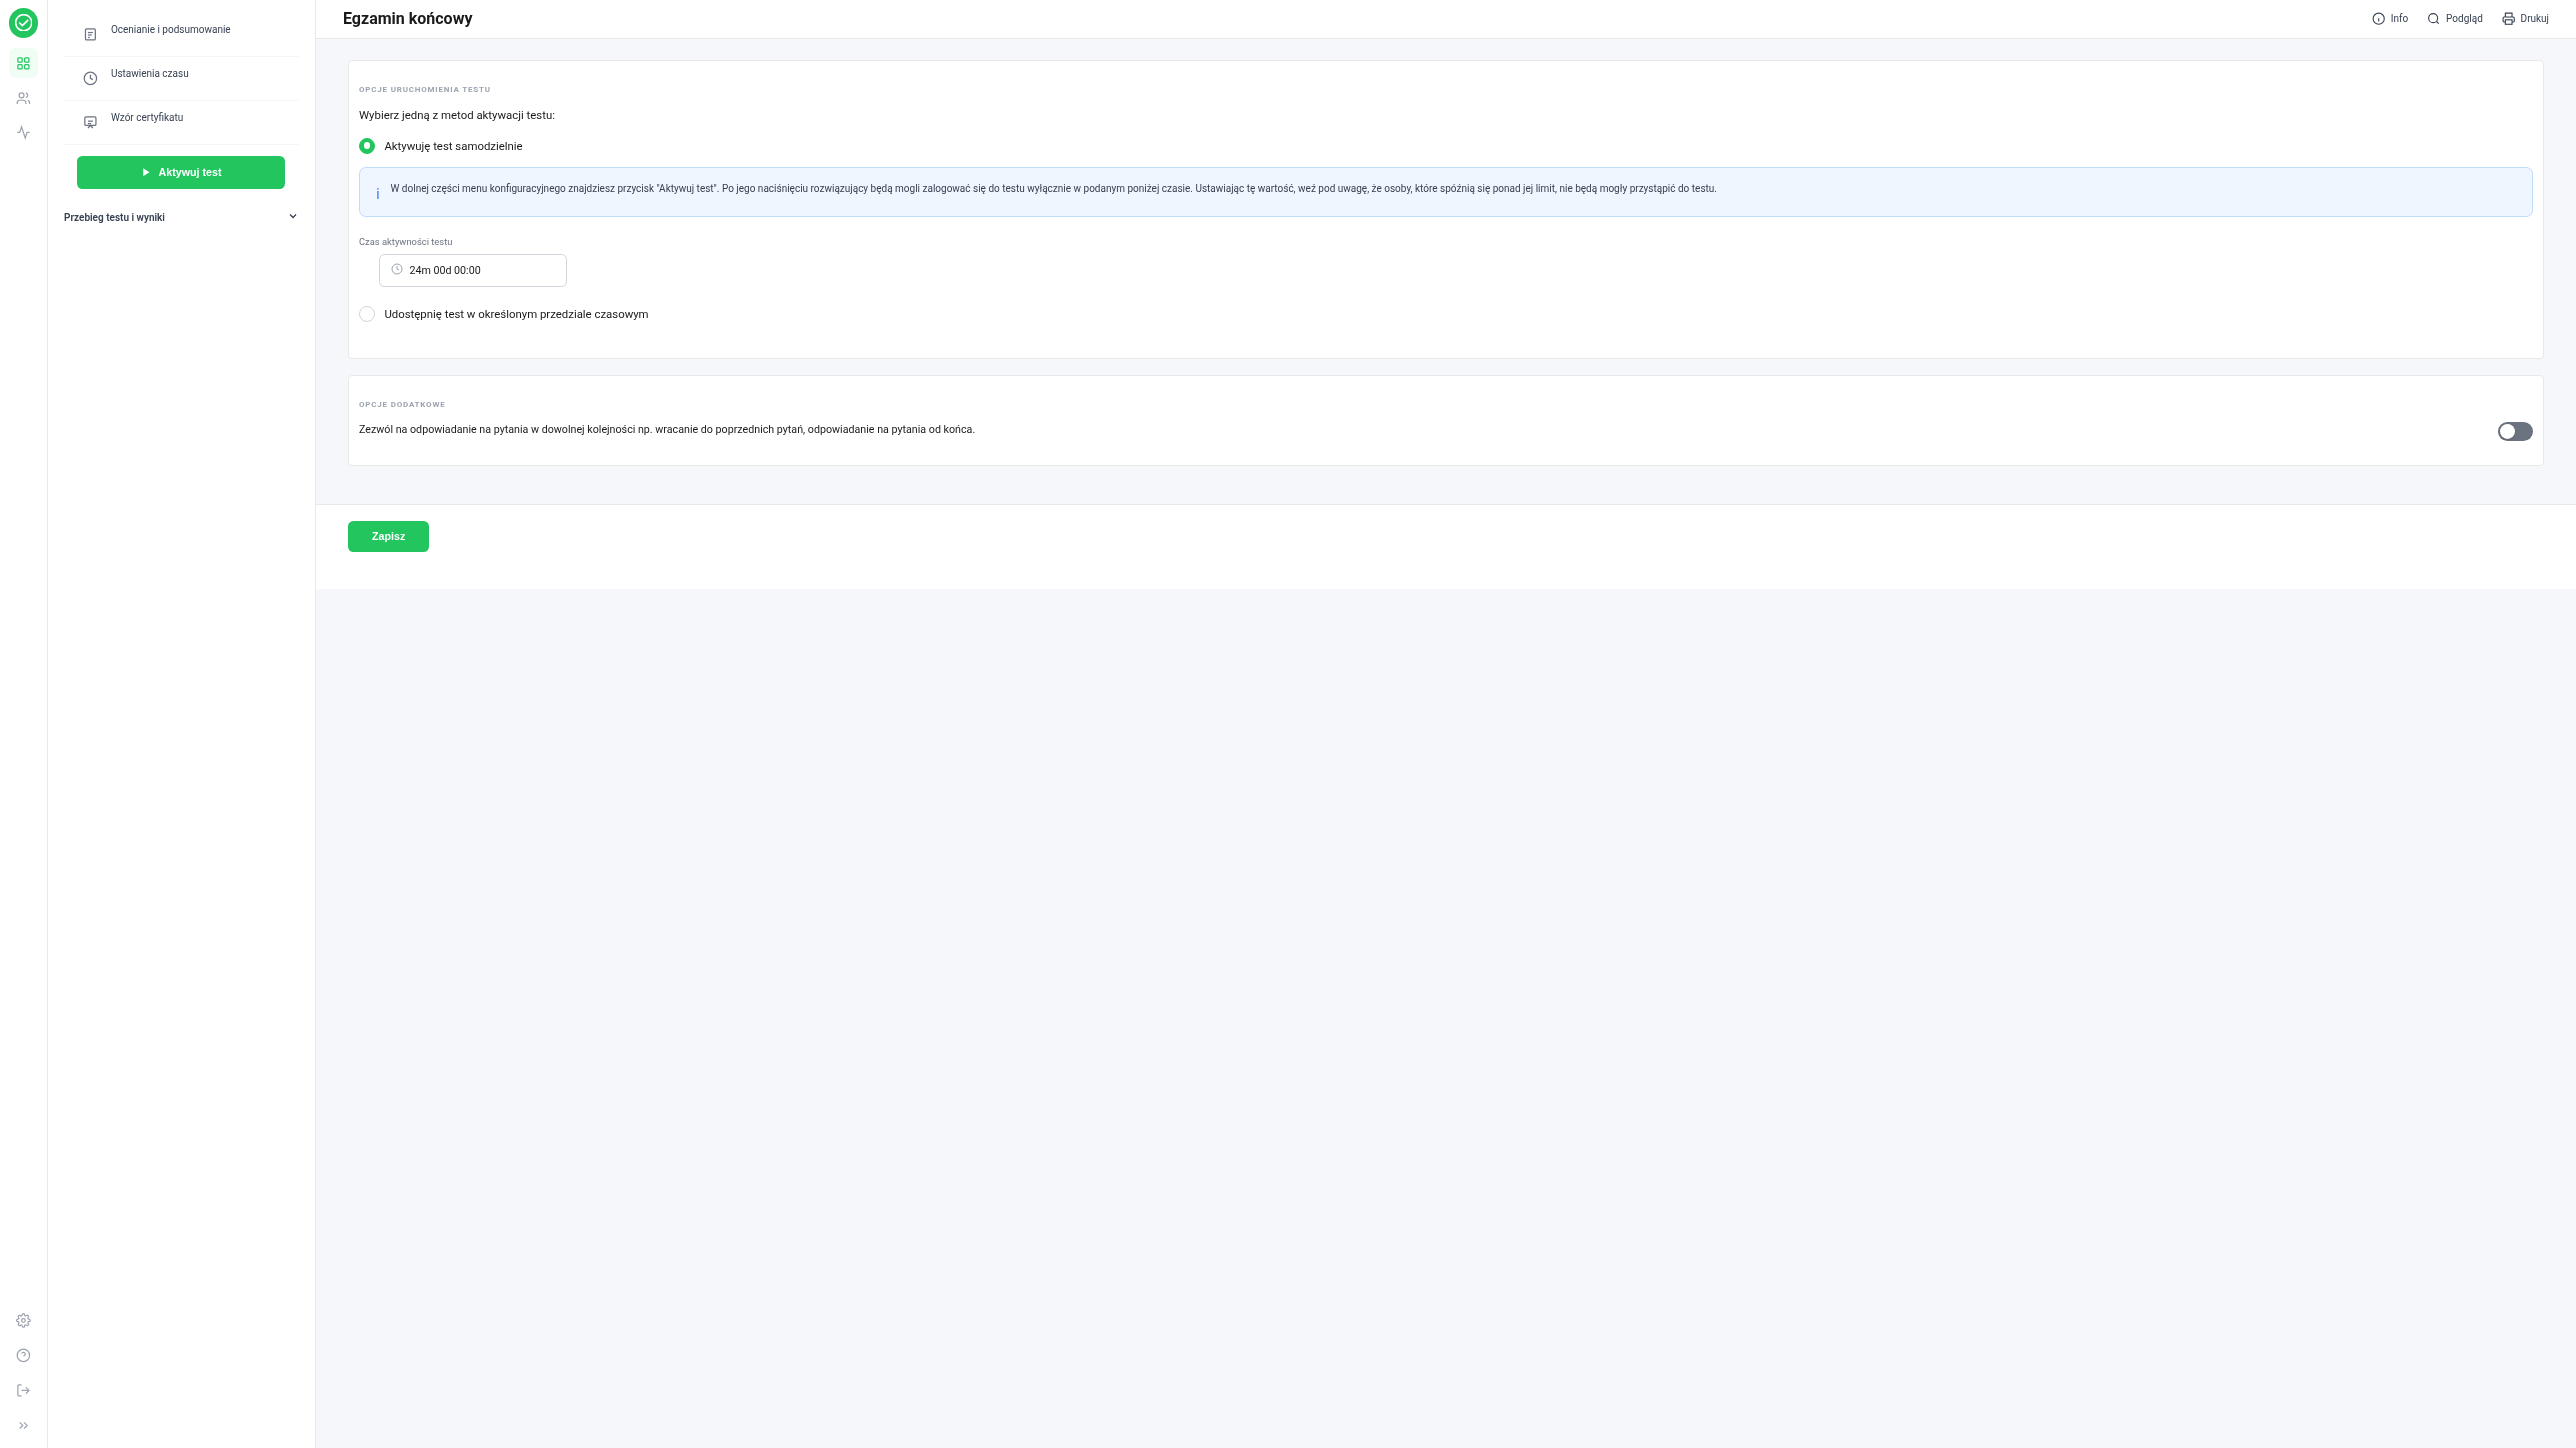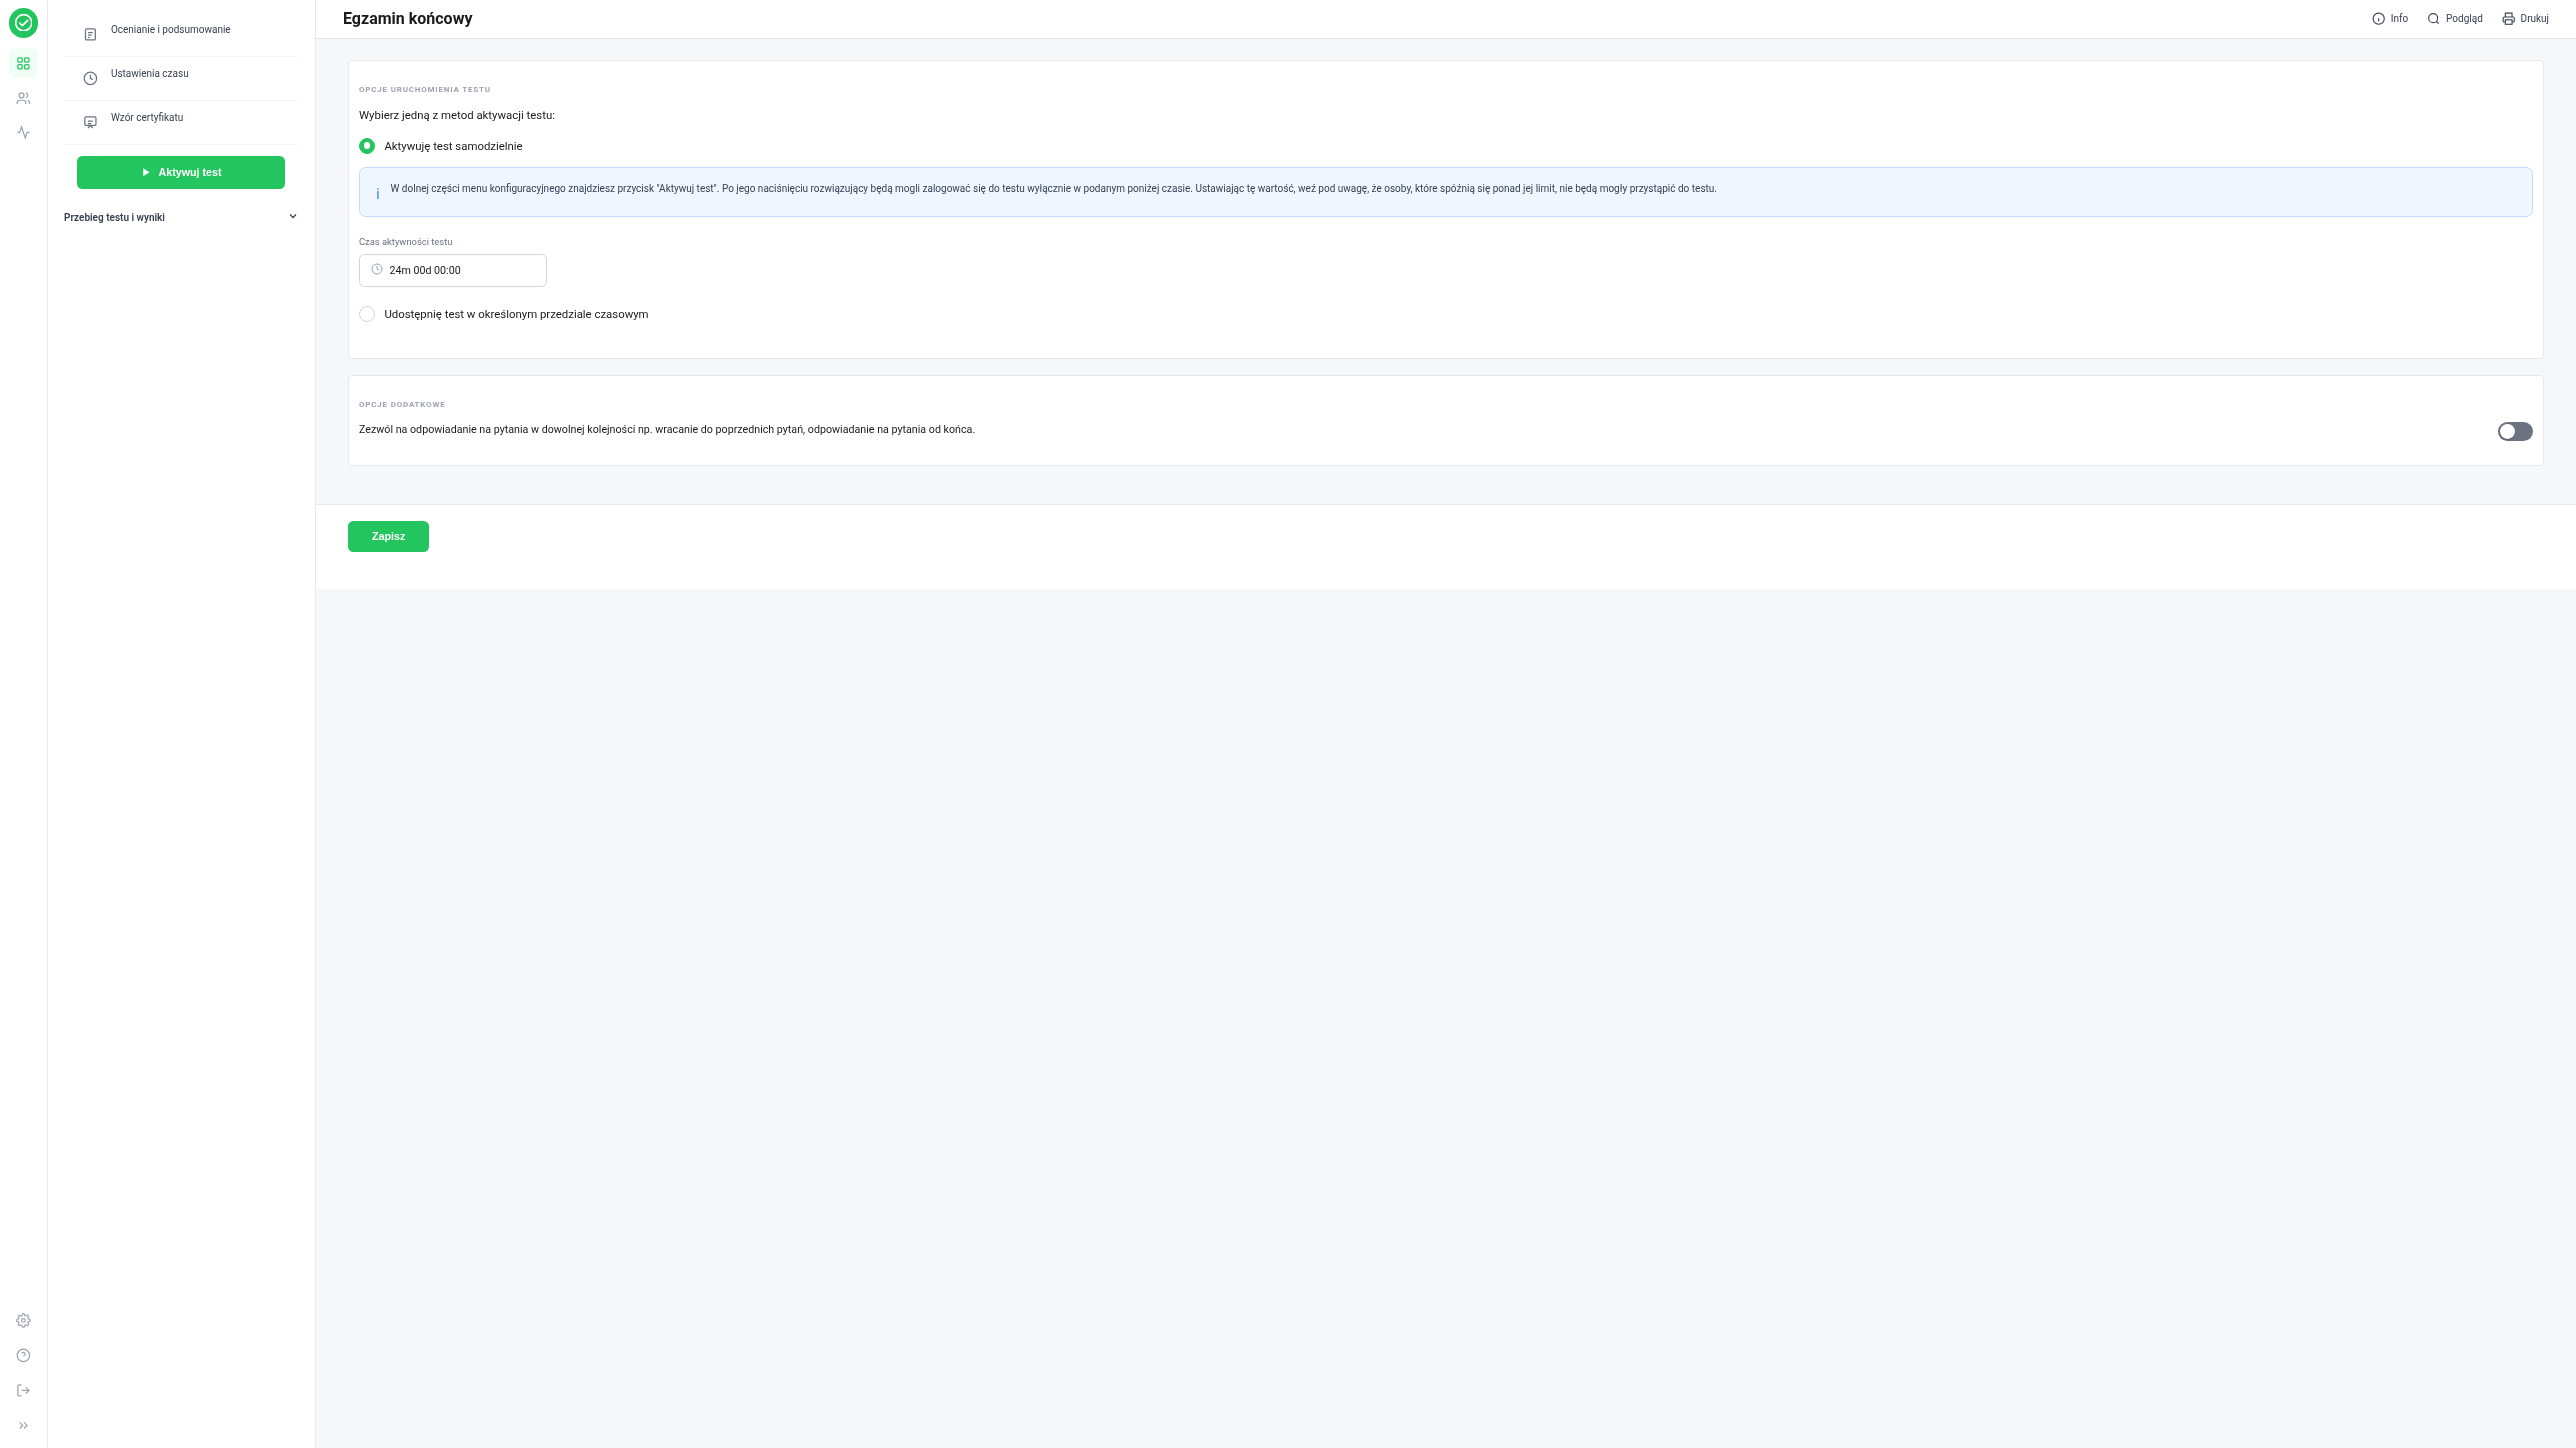--- a/index.html
+++ b/index.html
@@ -250,20 +250,21 @@
     .time-input {
       display: flex;
       align-items: center;
       gap: 6.7px;
       border: 1px solid #d1d5db;
       border-radius: 5.4px;
       padding: 8px 10.7px;
       width: 188px;
       background: #fff;
       cursor: pointer;
+      margin-left: 20px;
     }
     .time-input-value {
       font-size: 10.7px;
       color: #1a1a1a;
     }
     .time-input-icon {
       color: #9ca3af;
     }
 
     

